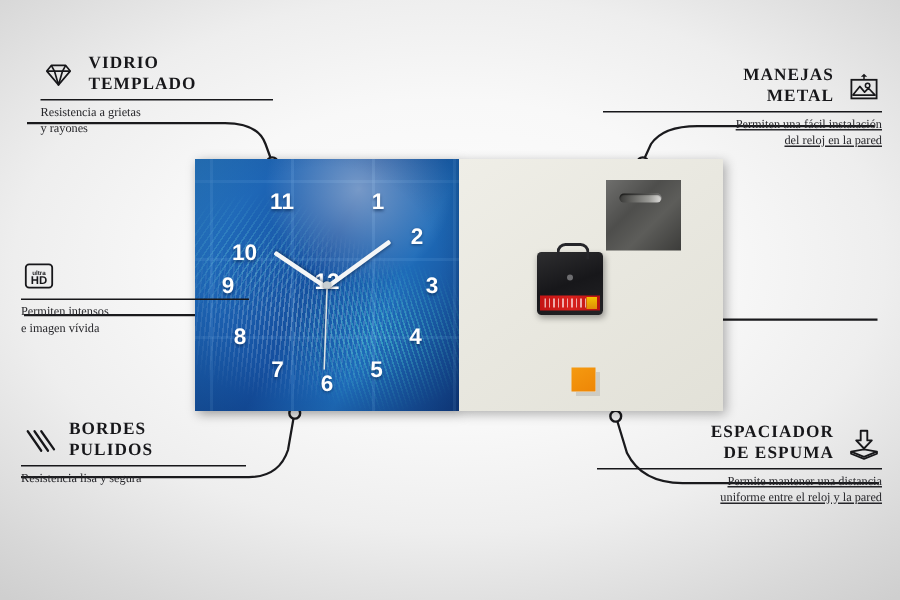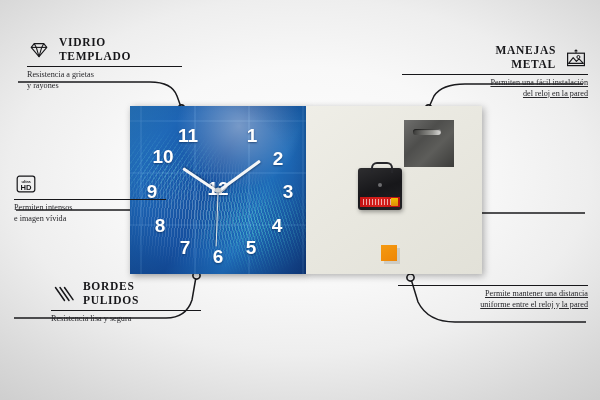--- a/index.html
+++ b/index.html
@@ -93,21 +93,21 @@
     background:radial-gradient(circle at 62% 12%, rgba(255,255,255,.42) 0%, rgba(255,255,255,0) 34%);
   }
   .cl-vig{
     background:radial-gradient(ellipse 82% 82% at 50% 46%, rgba(0,0,0,0) 52%, rgba(0,20,60,.30) 100%);
   }
   .num{
     position:absolute;
     color:#ffffff;
     font-family:"Liberation Sans", sans-serif;
     font-weight:700;
-    font-size:19px;
+    font-size:15px;
     line-height:15px;
     text-shadow:0 1px 2px rgba(0,30,70,.55);
     transform:translate(-50%,-50%);
   }
   .hand{position:absolute;background:#f4f6f7;transform-origin:0% 50%;border-radius:1px;
         box-shadow:0 1px 2px rgba(0,25,60,.45);}
   .hub{position:absolute;width:5px;height:5px;border-radius:50%;background:#c9cfd2;
        transform:translate(-50%,-50%);box-shadow:0 0 2px rgba(0,0,0,.5);}
 
   
@@ -194,21 +194,21 @@
     <div class="num" style="left:88px;top:38px;margin-top:44px;">12</div>
     <div class="num" style="left:122px;top:29px;">1</div>
     <div class="num" style="left:148px;top:52px;">2</div>
     <div class="num" style="left:158px;top:85px;">3</div>
     <div class="num" style="left:147px;top:119px;">4</div>
     <div class="num" style="left:121px;top:141px;">5</div>
     <div class="num" style="left:88px;top:150px;">6</div>
     <div class="num" style="left:55px;top:141px;">7</div>
     <div class="num" style="left:30px;top:119px;">8</div>
     <div class="num" style="left:22px;top:85px;">9</div>
-    <div class="num" style="left:33px;top:50px;">10</div>
+    <div class="num" style="left:33px;top:63px;">10</div>
     <div class="num" style="left:58px;top:29px;">11</div>
 
     <div class="hand" style="left:88px;top:84px;width:42px;height:3.4px;transform:rotate(-146deg);"></div>
     <div class="hand" style="left:88px;top:84px;width:52px;height:3.2px;transform:rotate(-36deg);"></div>
     <div class="hand" style="left:88px;top:84px;width:56px;height:1.2px;transform:rotate(92deg);background:#dfe4e6;"></div>
     <div class="hub" style="left:88px;top:84px;"></div>
   </div>
 
   <div id="back">
     <div id="hanger">
@@ -248,21 +248,21 @@
         <rect x="3.2" y="4.2" width="17.6" height="15.6" rx="2.2" fill="none" stroke="#17171a" stroke-width="1.2"></rect>
         <text x="12" y="11" text-anchor="middle" font-family="Liberation Sans, sans-serif" font-size="4.2" font-weight="700" fill="#17171a">ultra</text>
         <text x="12" y="17.6" text-anchor="middle" font-family="Liberation Sans, sans-serif" font-size="7.6" font-weight="700" fill="#17171a">HD</text>
       </svg>
     </div>
     <div class="co-rule" style="width:152px;"></div>
     <div class="co-desc">Permiten intensos
 e imagen vívida</div>
   </div>
 
-  <div class="callout left" style="left:14px;top:280px;width:160px;margin-left:37px;">
+  <div class="callout left" style="left:14px;top:280px;width:160px;">
     <div class="co-head">
       <svg class="ico" viewBox="0 0 24 24">
         <g stroke="#17171a" stroke-width="1.5" stroke-linecap="round">
           <path d="M4.5 5.5 L13.5 18.5"></path>
           <path d="M9 5.5 L18 18.5"></path>
           <path d="M13.5 5.5 L22 17.6"></path>
         </g>
       </svg>
       <div class="co-title">BORDES
 PULIDOS</div>
@@ -283,18 +283,29 @@
         <circle cx="14.4" cy="11" r="1.5" fill="none" stroke="#17171a" stroke-width="1"></circle>
       </svg>
     </div>
     <div class="co-rule" style="width:186px;"></div>
     <div class="co-desc">Permiten una fácil instalación
 del reloj en la pared</div>
   </div>
 
 
   <div class="callout right" style="right:12px;top:282px;width:190px;">
+    <div class="co-head">
+      <div class="co-title">ESPACIADOR
+DE ESPUMA</div>
+      <svg class="ico" viewBox="0 0 24 24">
+        <g fill="none" stroke="#17171a" stroke-width="1.25" stroke-linejoin="round">
+          <path d="M9.8 3.2 H14.2 V9.6 H17.2 L12 15.0 L6.8 9.6 H9.8 Z"></path>
+          <path d="M12 15.6 L20.6 17.1 L12 20.6 L3.4 17.1 Z"></path>
+          <path d="M3.4 17.1 L3.4 18.5 L12 21.9 L20.6 18.5 L20.6 17.1"></path>
+        </g>
+      </svg>
+    </div>
     <div class="co-rule" style="width:190px;"></div>
     <div class="co-desc">Permite mantener una distancia
 uniforme entre el reloj y la pared</div>
   </div>
 
 </div>
 
 </body></html>

